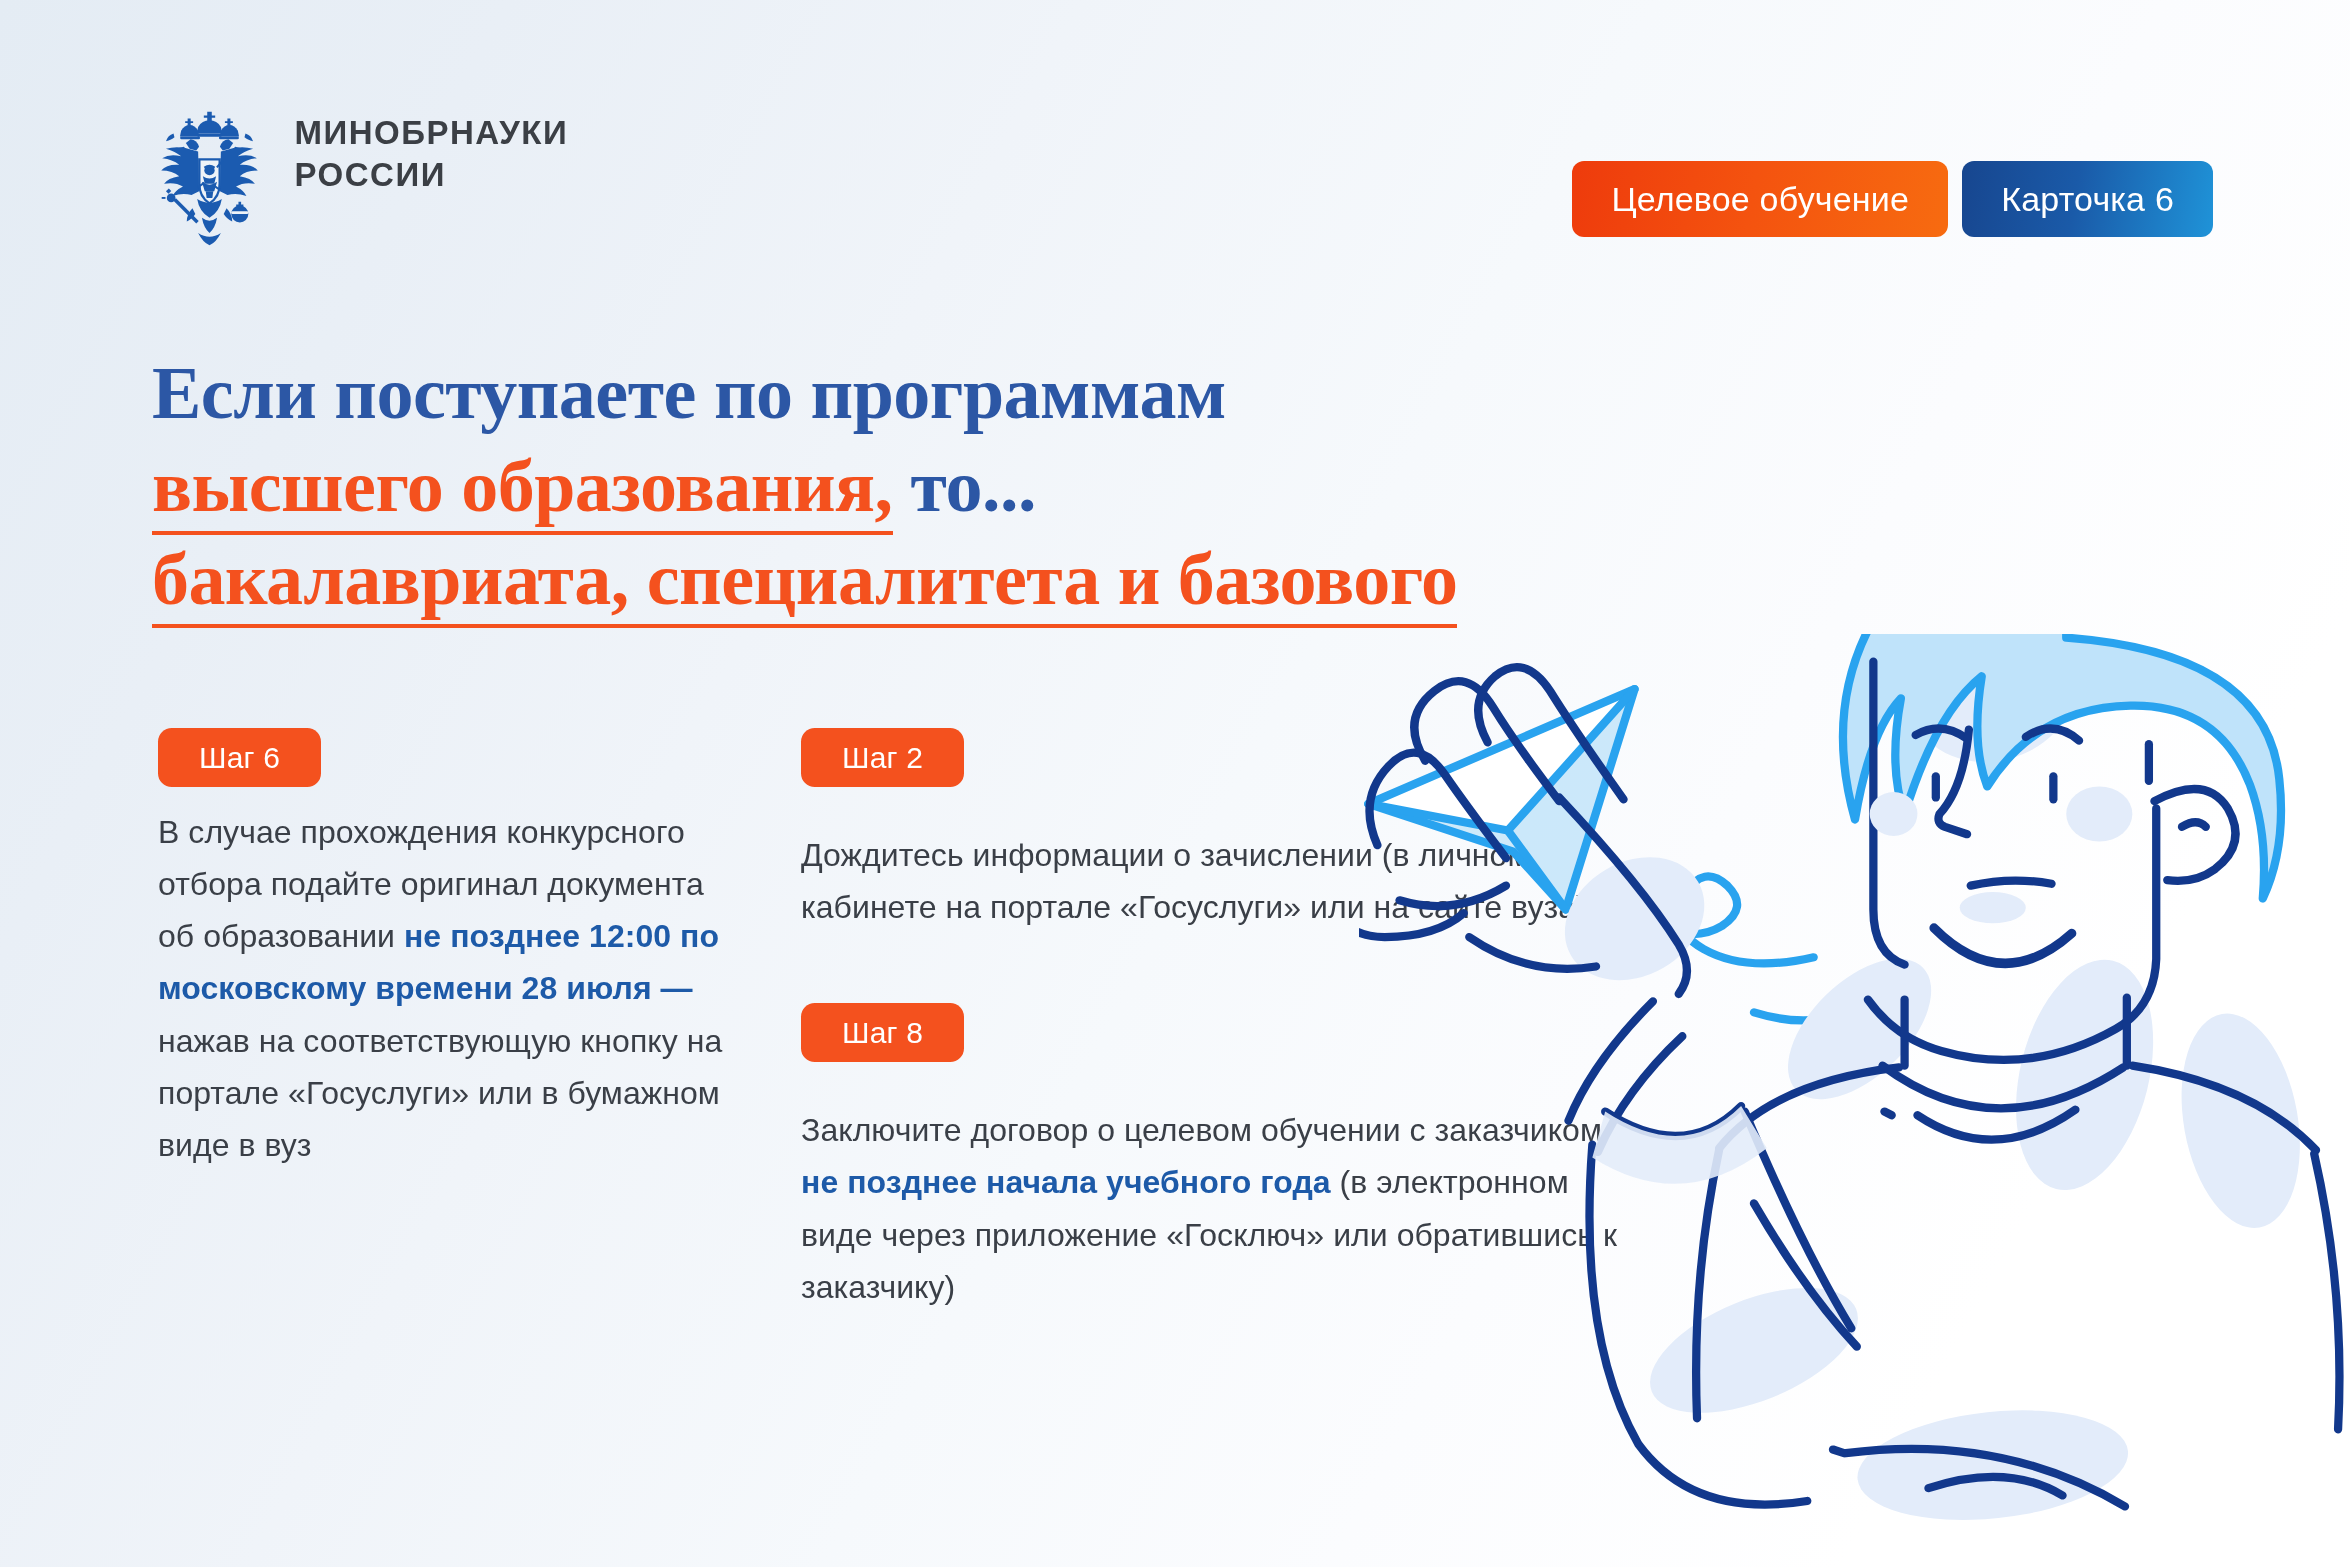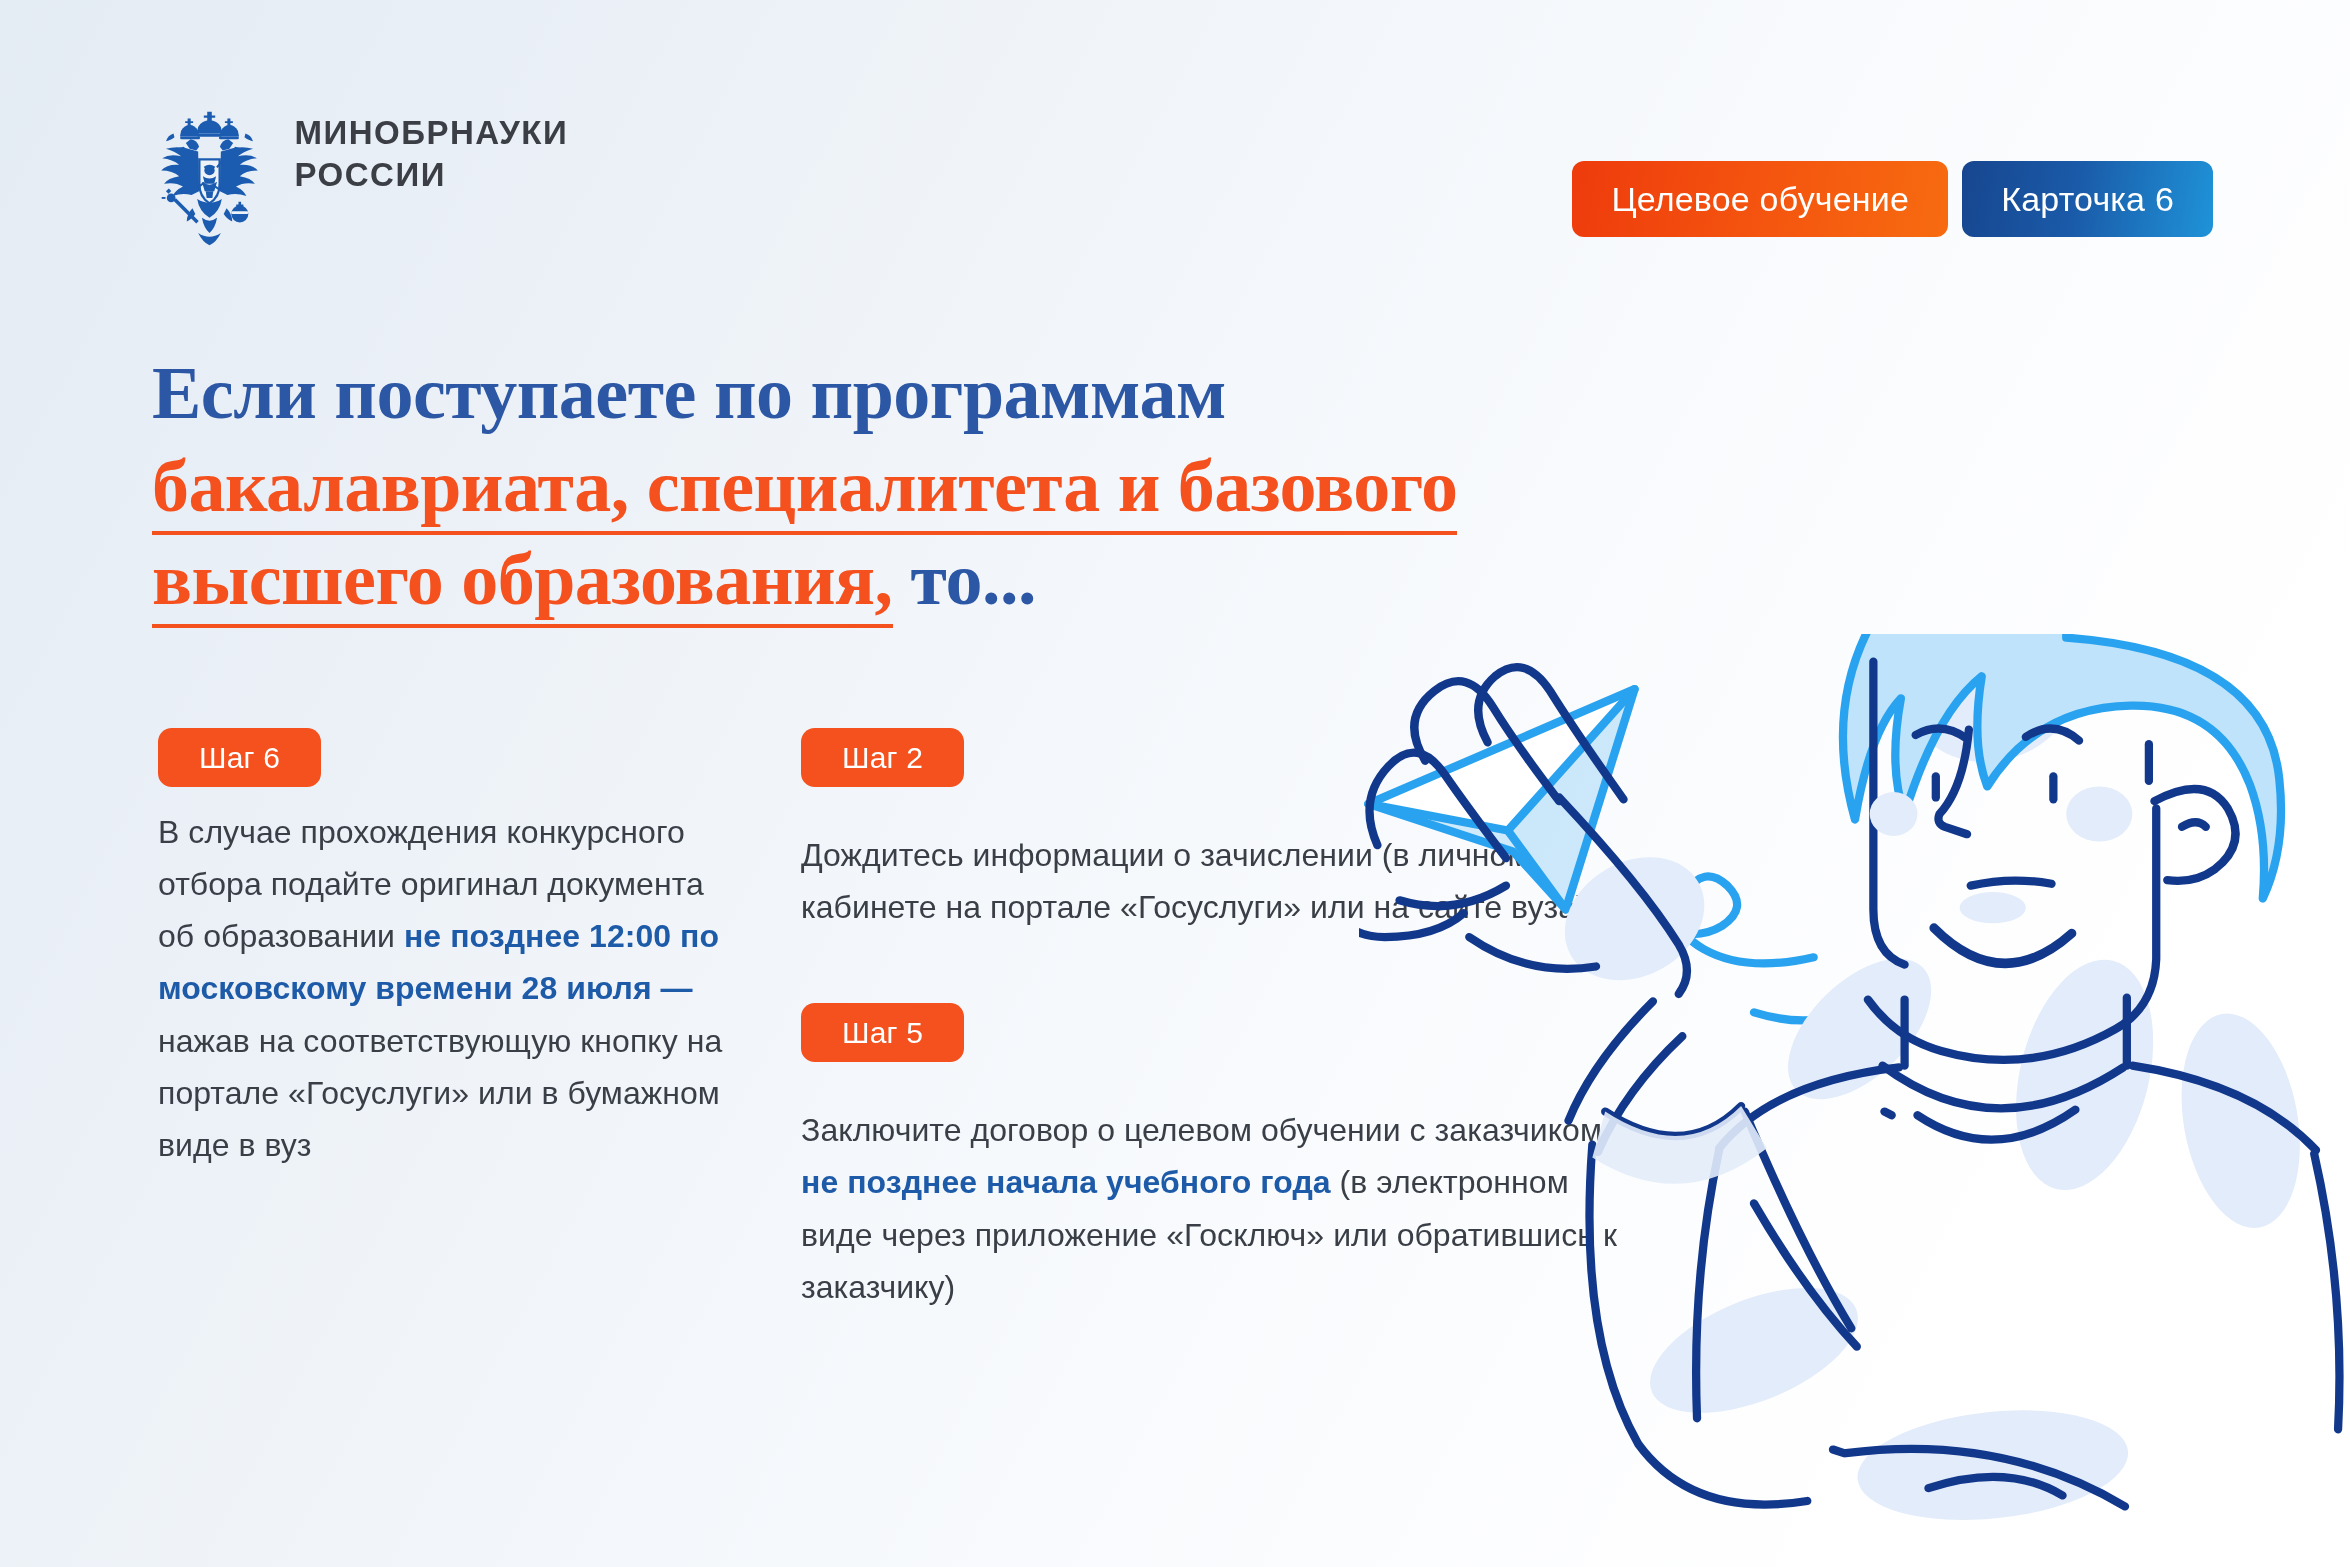--- a/index.html
+++ b/index.html
@@ -246,24 +246,24 @@
       <span class="badge badge--orange">Целевое обучение</span>
       <span class="badge badge--blue">Карточка 6</span>
     </div>
   </div>
 
   <h1 class="headline">
     <span class="ln">
       <span class="hl-blue">Если поступаете по программам</span>
     </span>
     <span class="ln">
-      <span class="hl-underline">бакалавриата, специалитета и базового</span>
+      <span class="hl-underline">высшего образования,</span><span class="hl-blue"> то...</span>
     </span>
     <span class="ln">
-      <span class="hl-underline">высшего образования,</span><span class="hl-blue"> то...</span>
+      <span class="hl-underline">бакалавриата, специалитета и базового</span>
     </span>
   </h1>
 
   <div class="col col--left">
     <div class="step-block">
       <span class="step-pill">Шаг 6</span>
       <p class="step-body">
         <span>В случае прохождения конкурсного отбора подайте оригинал документа об образовании </span><b class="accent">не позднее 12:00 по московскому времени 28 июля —</b><span> нажав на соответствующую кнопку на портале «Госуслуги» или в бумажном виде в вуз</span>
       </p>
     </div>
@@ -272,21 +272,21 @@
   <div class="col col--right">
 
     <div class="step-block">
       <span class="step-pill">Шаг 2</span>
       <p class="step-body">
         <span>Дождитесь информации о зачислении (в личном кабинете на портале «Госуслуги» или на сайте вуза)</span>
       </p>
     </div>
 
     <div class="step-block">
-      <span class="step-pill">Шаг 5</span>
+      <span class="step-pill">Шаг 8</span>
       <p class="step-body">
         <span>Заключите договор о целевом обучении с заказчиком </span><b class="accent">не позднее начала учебного года</b><span> (в электронном виде через приложение «Госключ» или обратившись к заказчику)</span>
       </p>
     </div>
   </div>
 
   <div class="art">
     <svg viewBox="0 0 1080 1017" aria-hidden="true">
 
       <g>

